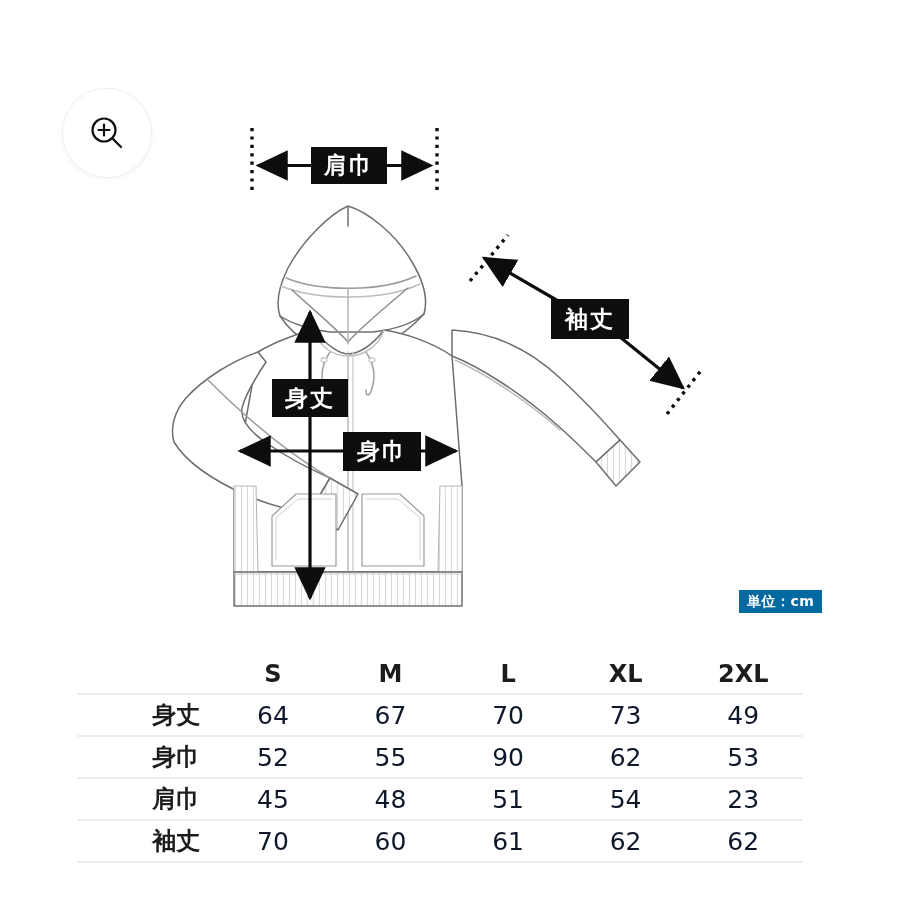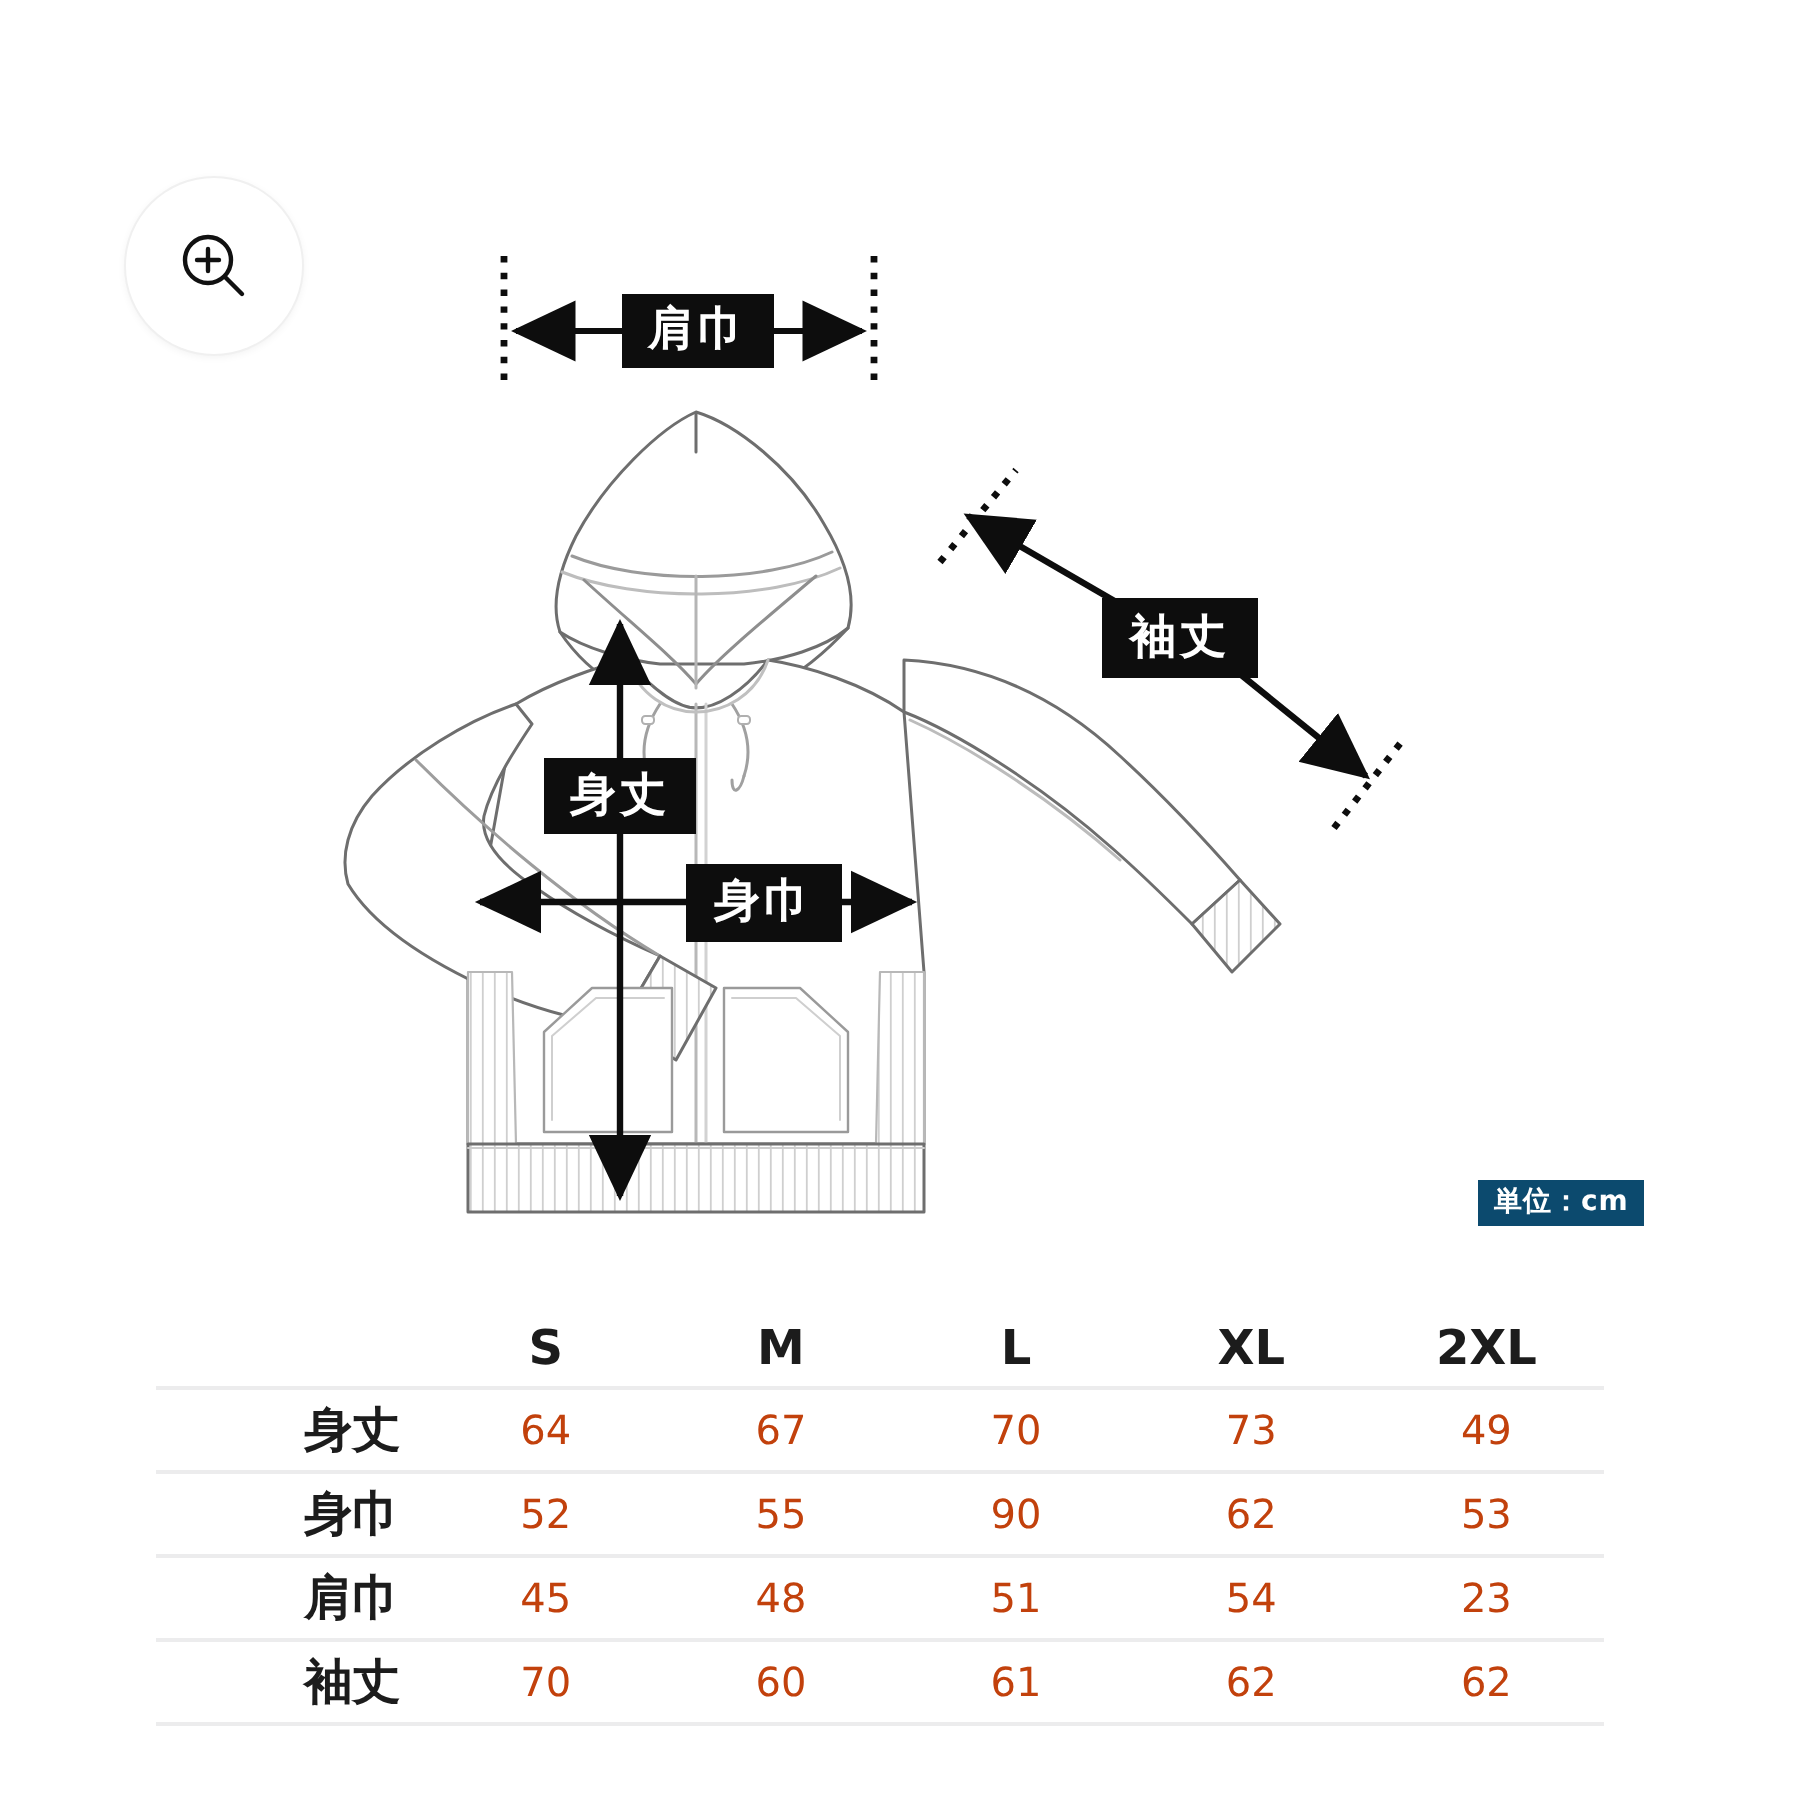--- a/index.html
+++ b/index.html
@@ -57,21 +57,21 @@
   }
   .chip-kata    { left: 311px; top: 147px; width: 76px;  height: 37px; font-size: 23px; }
   .chip-sodetake{ left: 551px; top: 299px; width: 78px;  height: 40px; font-size: 23px; }
   .chip-mitake  { left: 272px; top: 379px; width: 76px;  height: 38px; font-size: 23px; }
   .chip-mihaba  { left: 343px; top: 432px; width: 78px;  height: 39px; font-size: 23px; }
 
   .unit-badge {
     position: absolute;
     left: 739px;
     top: 590px;
-    background: #0c4a6e;
+    background: #0369a1;
     color: #ffffff;
     font-family: "DejaVu Sans", sans-serif;
     font-size: 14px;
     font-weight: 700;
     padding: 4px 8px 5px;
     letter-spacing: 0.5px;
     line-height: 1;
   }
 
   
@@ -93,22 +93,22 @@
   .size-table thead th {
     height: 38px;
     font-size: 24px;
     font-weight: 700;
     color: #1c1c1c;
     border-bottom: 2px solid #ececed;
   }
   .size-table thead th.corner { border-bottom: 2px solid #ececed; }
   .size-table tbody td {
     height: 40px;
-    font-size: 20px;
-    color: #c2410c;
+    font-size: 25px;
+    color: #0f172a;
     border-bottom: 2px solid #ececed;
   }
   .size-table tbody td.rowlabel {
     text-align: right;
     padding-right: 14px;
     font-size: 24px;
     font-weight: 700;
     color: #1c1c1c;
   }
   .col-label { width: 132px; }

